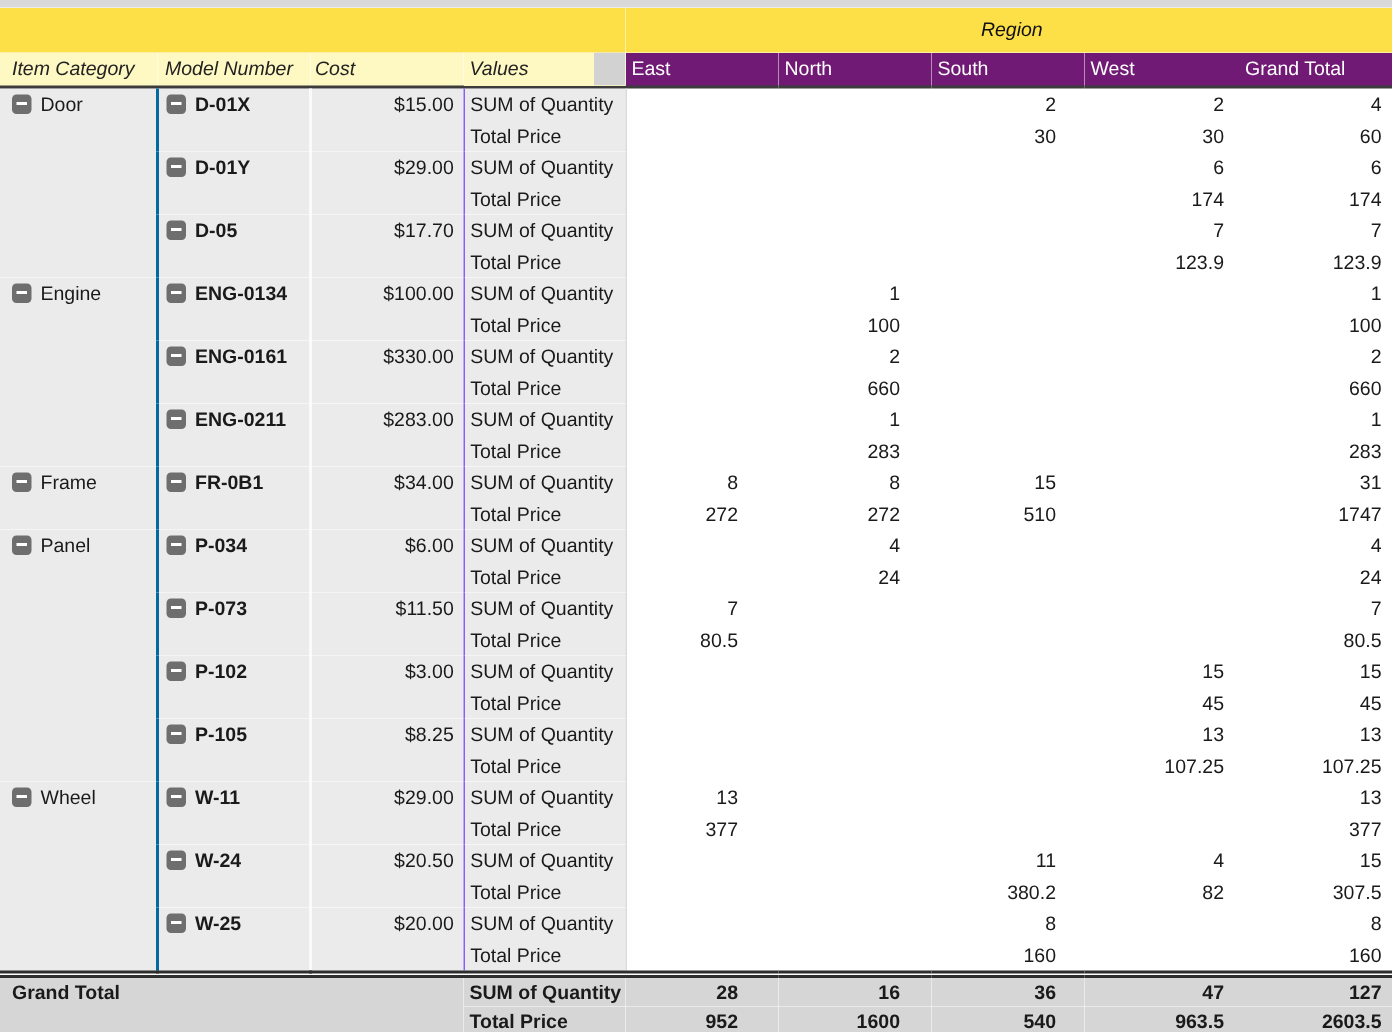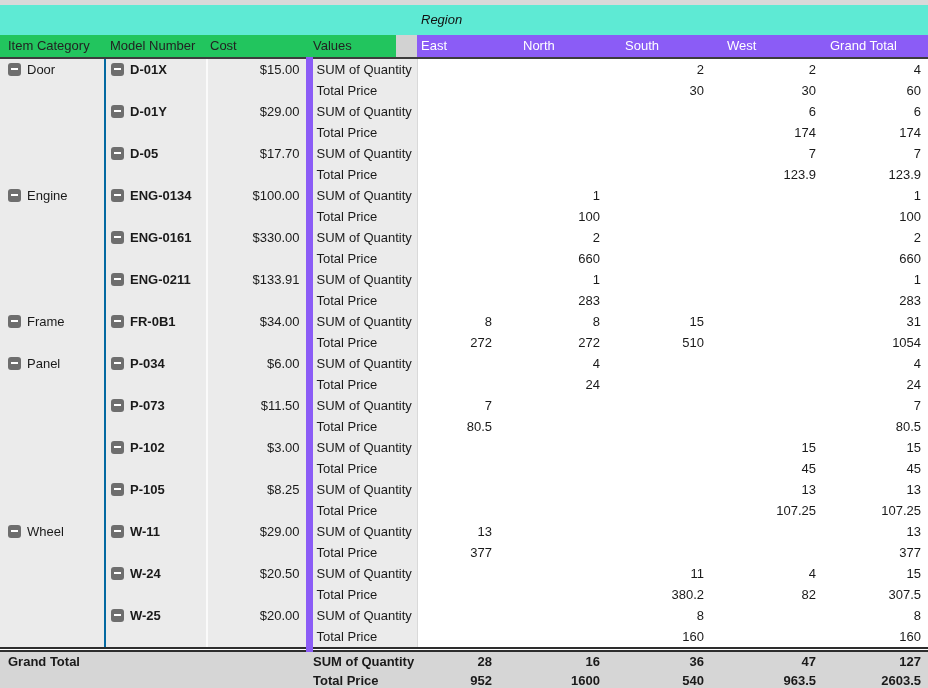--- a/index.html
+++ b/index.html
@@ -23,55 +23,56 @@
     margin: 0;
     white-space: nowrap;
     overflow: hidden;
     height: 21px;
     line-height: 21px;
     vertical-align: middle;
     font-weight: normal;
   }
 
   
-  tr.region-row td { height: 30px; line-height: 22px; background: #5eead4; }
+  tr.region-row td { height: 30px; line-height: 22px; background: #fde047; text-align: center; }
   td.region-label {
     font-style: italic;
     padding-left: 4px;
     color: #111;
   }
   tr.col-header-row th { height: 22px; line-height: 22px; border-bottom: 2px solid #3c3c3c; }
   th.lh {
-    background: #22c55e;
+    background: #fef9c3;
+    font-style: italic;
     text-align: left;
     color: #222;
   }
   th.lh0 { padding-left: 8px; }
   th.lh1 { padding-left: 5px; }
   th.lh2 { padding-left: 3px; }
   th.lh3 { padding-left: 4px; position: relative; margin-left: 28px; }
   th.lh3::after {
     content: "";
     position: absolute;
     right: 0; top: 0;
     width: 21px; height: 100%;
     background: #d2d2d2;
   }
   th.rh {
-    background: #8b5cf6;
+    background: #701a75;
     color: #ffffff;
     text-align: left;
     padding-left: 4px;
   }
 
   
   td.cell-left { background: #ebebeb; vertical-align: top; }
   td.cat-cell   { padding-left: 8px; border-right: 2px solid #0369a1; }
   td.model-cell { padding-left: 5px; border-right: 2px solid #fafafa; font-weight: bold; }
-  td.cost-cell  { text-align: right; padding-right: 6px; border-right: 7px solid #8b5cf6; }
+  td.cost-cell  { text-align: right; padding-right: 6px; border-right: 1px solid #8b5cf6; }
   td.values-cell{ padding-left: 4px; border-right: 1px solid #d9d9d9; }
 
   td.num { background: #ffffff; text-align: right; }
   td.c0 { padding-right: 27px; }
   td.c1 { padding-right: 21px; }
   td.c2 { padding-right: 19px; }
   td.c3 { padding-right: 10px; }
   td.c4 { padding-right: 7px; }
 
   .minus {
@@ -226,21 +227,21 @@
       <tr class="row-price">
         <td class="cell-left values-cell">Total Price</td>
         <td class="num c0"></td>
         <td class="num c1">660</td>
         <td class="num c2"></td>
         <td class="num c3"></td>
         <td class="num c4">660</td>
       </tr>
       <tr class="row-qty">
         <td class="cell-left model-cell" rowspan="2"><span class="minus"></span><span class="model-text">ENG-0211</span></td>
-        <td class="cell-left cost-cell" rowspan="2">$133.91</td>
+        <td class="cell-left cost-cell" rowspan="2">$283.00</td>
         <td class="cell-left values-cell">SUM of Quantity</td>
         <td class="num c0"></td>
         <td class="num c1">1</td>
         <td class="num c2"></td>
         <td class="num c3"></td>
         <td class="num c4">1</td>
       </tr>
       <tr class="row-price">
         <td class="cell-left values-cell">Total Price</td>
         <td class="num c0"></td>
@@ -259,21 +260,21 @@
         <td class="num c2">15</td>
         <td class="num c3"></td>
         <td class="num c4">31</td>
       </tr>
       <tr class="row-price">
         <td class="cell-left values-cell">Total Price</td>
         <td class="num c0">272</td>
         <td class="num c1">272</td>
         <td class="num c2">510</td>
         <td class="num c3"></td>
-        <td class="num c4">1054</td>
+        <td class="num c4">1747</td>
       </tr>
       <tr class="row-qty">
         <td class="cell-left cat-cell" rowspan="8"><span class="minus"></span><span class="cat-text">Panel</span></td>
         <td class="cell-left model-cell" rowspan="2"><span class="minus"></span><span class="model-text">P-034</span></td>
         <td class="cell-left cost-cell" rowspan="2">$6.00</td>
         <td class="cell-left values-cell">SUM of Quantity</td>
         <td class="num c0"></td>
         <td class="num c1">4</td>
         <td class="num c2"></td>
         <td class="num c3"></td>

